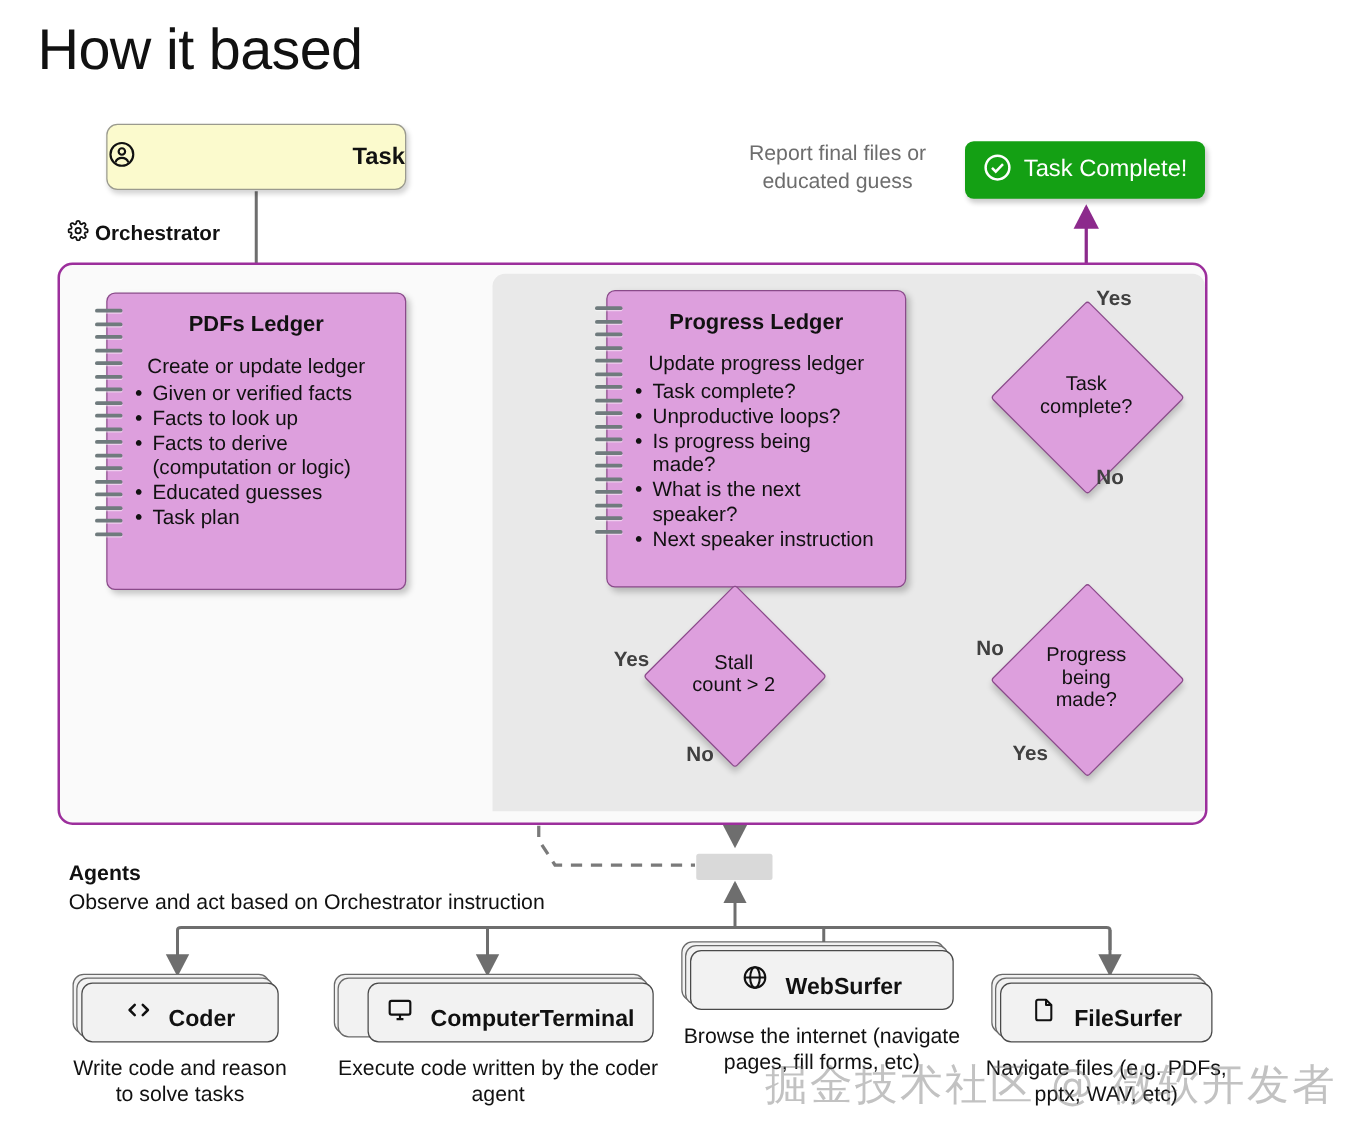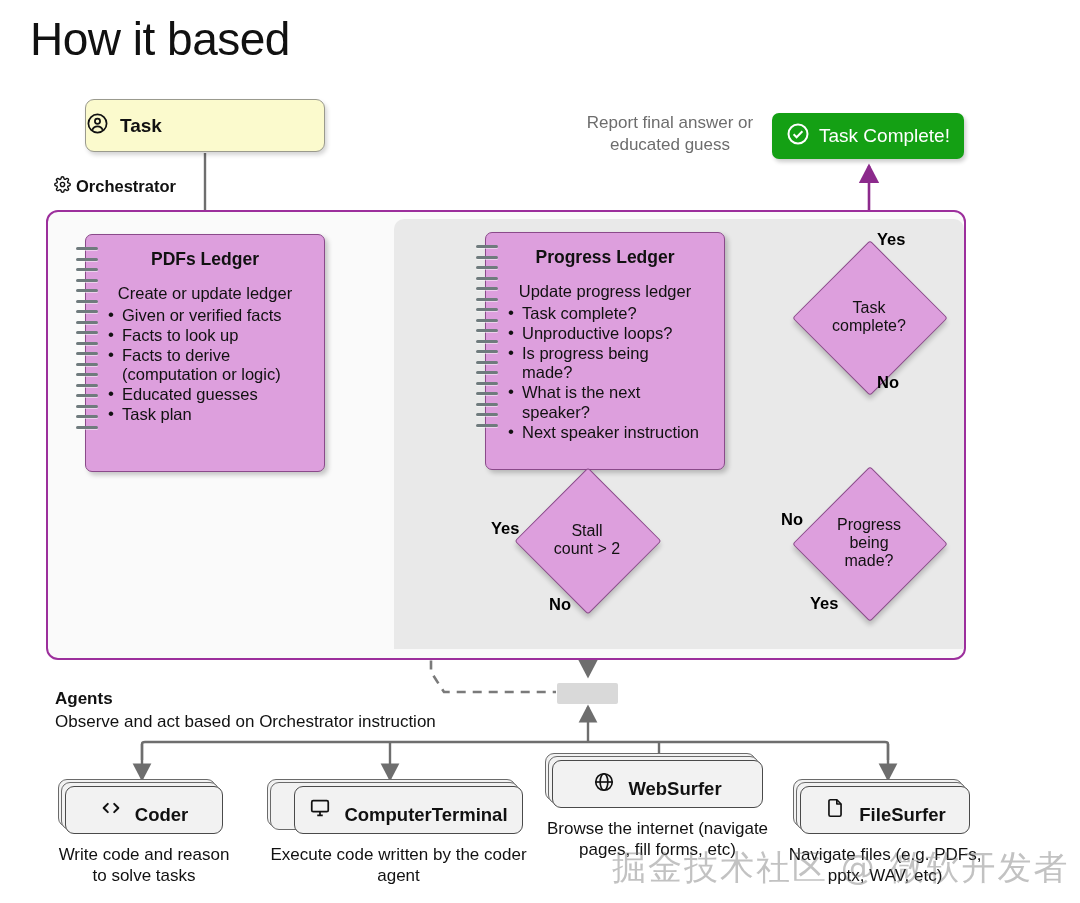--- a/index.html
+++ b/index.html
@@ -4,21 +4,21 @@
 <style>
   html,body{margin:0;padding:0;background:#ffffff;}
   body{width:1080px;height:903px;position:relative;overflow:hidden;
        font-family:"Liberation Sans","DejaVu Sans",sans-serif;color:#1a1a1a;}
   .abs{position:absolute;}
   #title{left:30px;top:12px;font-size:46px;font-weight:400;letter-spacing:-0.5px;color:#111;}
 
   
   #task-box{left:85px;top:99px;width:240px;height:53px;background:#fbfacd;
             border:1.5px solid #9a9a8e;border-radius:9px;box-sizing:border-box;
-            display:flex;align-items:center;justify-content:flex-start;gap:11px;
+            display:flex;align-items:center;justify-content:space-between;gap:11px;
             box-shadow:2px 3px 4px rgba(0,0,0,.17);}
   #task-box .lbl{font-size:19px;font-weight:bold;color:#111;}
 
   
   #orch-label{left:54px;top:176px;display:flex;align-items:center;gap:5px;
               font-size:16.5px;font-weight:bold;color:#111;}
   #orch-panel{left:46px;top:210px;width:920px;height:450px;
               border:2.5px solid #9c2f9c;border-radius:12px;background:#fafafa;box-sizing:border-box;}
   #inner-panel{left:394px;top:219px;width:570px;height:430px;background:#e9e9e9;
                border-radius:10px 10px 0 0;}
@@ -49,21 +49,21 @@
   .diamond{background:#dd9fdd;border:1.5px solid #8a4a8a;transform:rotate(45deg);
            box-shadow:3px 3px 5px rgba(0,0,0,.2);border-radius:3px;}
   .dwrap{position:absolute;}
   .dtext{position:absolute;inset:0;display:flex;align-items:center;justify-content:center;
          text-align:center;font-size:16px;line-height:1.12;color:#111;}
   #d-taskcomplete{left:815px;top:263px;width:108px;height:108px;}
   #d-progress{left:815px;top:489px;width:108px;height:108px;}
   #d-stall{left:536px;top:489px;width:102px;height:102px;}
 
   
-  .elabel{position:absolute;font-size:16.5px;font-weight:bold;color:#000000;}
+  .elabel{position:absolute;font-size:16.5px;font-weight:bold;color:#404040;}
 
   
   #relay-box{left:557px;top:683px;width:61px;height:21px;background:#d9d9d9;border-radius:2px;}
 
   
   #agents-title{left:55px;top:689px;font-size:17px;font-weight:bold;color:#111;}
   #agents-sub{left:55px;top:712px;font-size:17px;color:#111;}
   .agent{position:absolute;}
   .agent .card{position:relative;width:100%;height:48px;background:#f2f2f2;
                border:1.4px solid #4a4a4a;border-radius:9px;box-sizing:border-box;
@@ -217,21 +217,21 @@
     <li class="b">Task complete?</li>
     <li class="b">Unproductive loops?</li>
     <li class="b">Is progress being</li>
     <li>made?</li>
     <li class="b">What is the next</li>
     <li>speaker?</li>
     <li class="b">Next speaker instruction</li>
   </ul>
 </div>
 
-<div class="abs" id="report-note">Report final answer or educated guess</div>
+<div class="abs" id="report-note">Report final files or educated guess</div>
 <div class="abs" id="task-complete">
   <span>
     <svg width="24" height="24" viewBox="0 0 24 24" fill="none" stroke="#fff" stroke-width="2">
       <circle cx="12" cy="12" r="9.5"></circle>
         <path d="M7.6 12.3l3 3 5.8-6"></path>
     </svg>
   </span>
   <span class="lbl">Task Complete!</span>
 </div>
 

